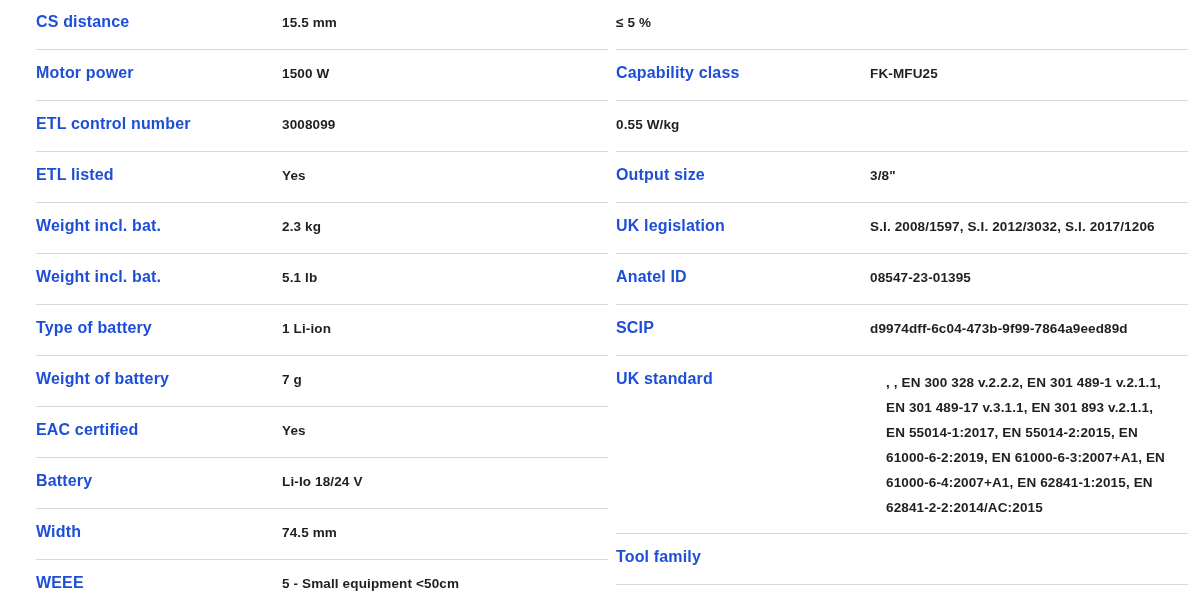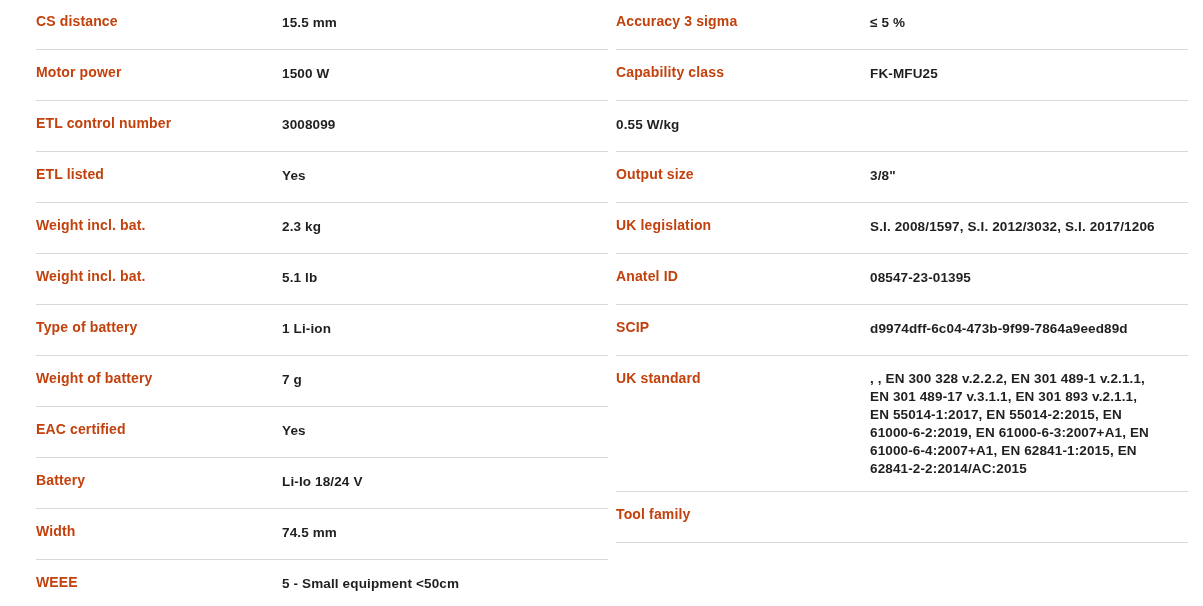--- a/index.html
+++ b/index.html
@@ -44,43 +44,44 @@
   .spec-column.left .spec-row {
     width: 572px;
   }
   .spec-column.right .spec-row {
     width: 572px;
   }
   .spec-row:first-child {
     padding-top: 13px;
   }
   .spec-label {
-    font-size: 14px;
+    font-size: 16px;
     font-weight: bold;
-    color: #c2410c;
+    color: #1d4ed8;
     line-height: 17px;
     flex: 0 0 246px;
     max-width: 246px;
     letter-spacing: 0.01em;
   }
   .spec-column.right .spec-label {
     flex: 0 0 254px;
     max-width: 254px;
   }
   .spec-value {
     font-size: 13.5px;
     font-weight: bold;
     color: #1f1f1f;
     line-height: 19px;
     flex: 1 1 auto;
     letter-spacing: 0.01em;
   }
   .spec-value.multiline {
-    line-height: 18px;
+    line-height: 25px;
     max-width: 280px;
+    margin-left: 16px;
   }
 </style>
 </head>
 <body>
 
 <div class="spec-page">
 
   <div class="spec-column left">
 
     <div class="spec-row">
@@ -141,21 +142,20 @@
     <div class="spec-row">
       <div class="spec-label">WEEE</div>
       <div class="spec-value">5 - Small equipment &lt;50cm</div>
     </div>
 
   </div>
 
   <div class="spec-column right">
 
     <div class="spec-row">
-      <div class="spec-label">Accuracy 3 sigma</div>
       <div class="spec-value">≤ 5 %</div>
     </div>
 
     <div class="spec-row">
       <div class="spec-label">Capability class</div>
       <div class="spec-value">FK-MFU25</div>
     </div>
 
     <div class="spec-row">
       <div class="spec-value">0.55 W/kg</div>

